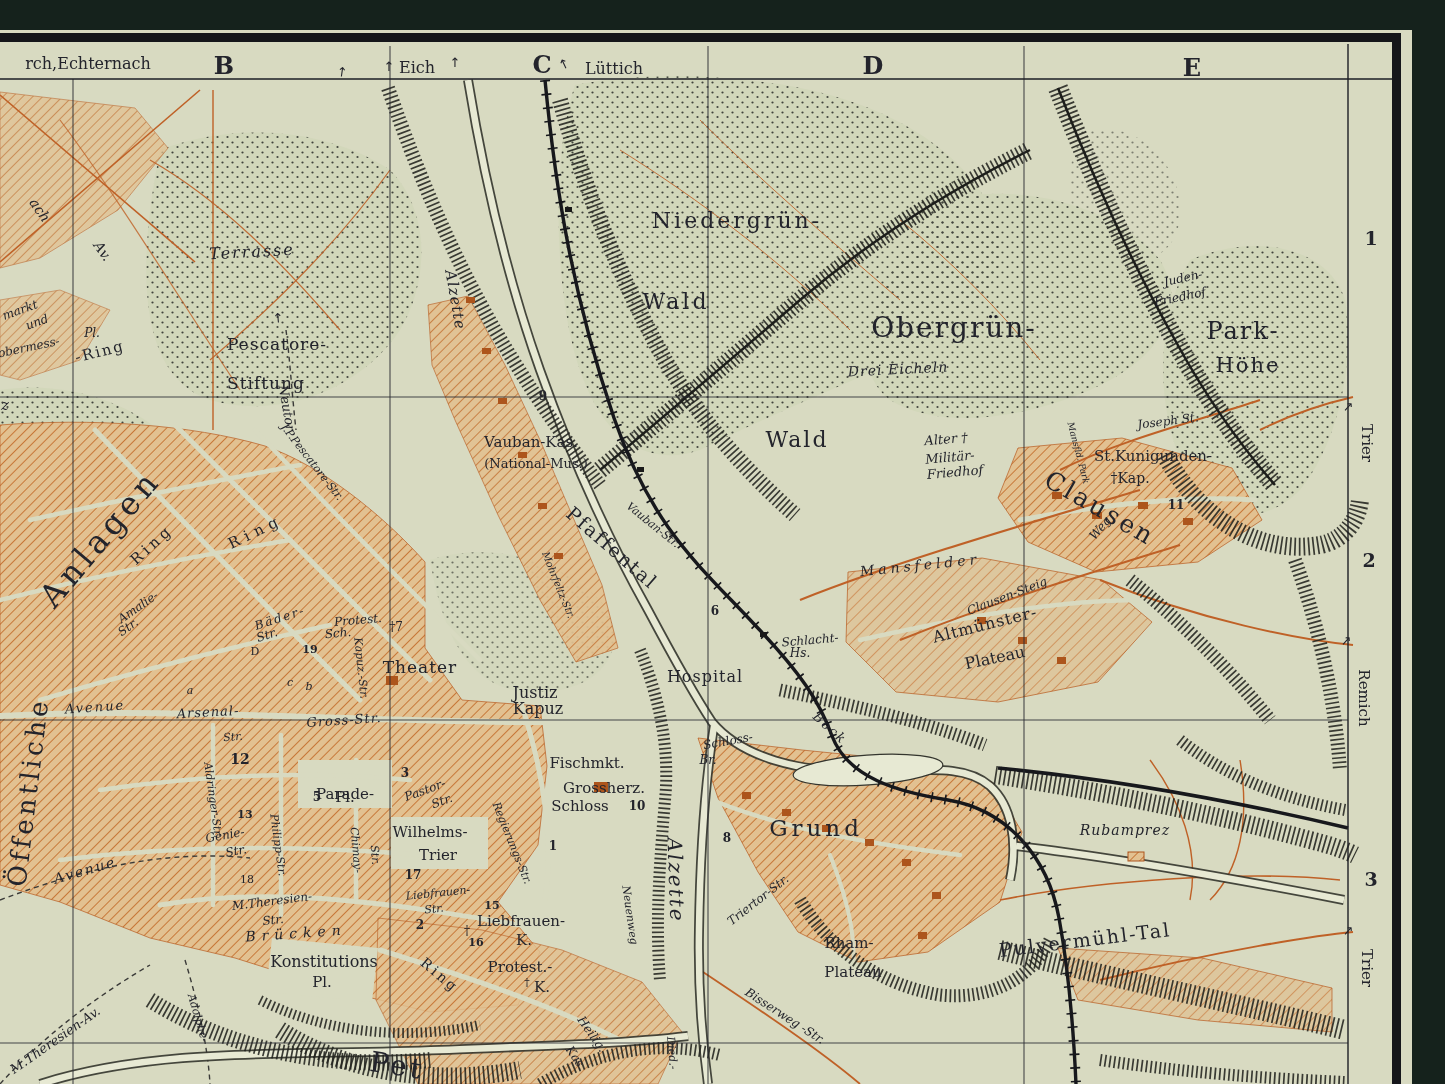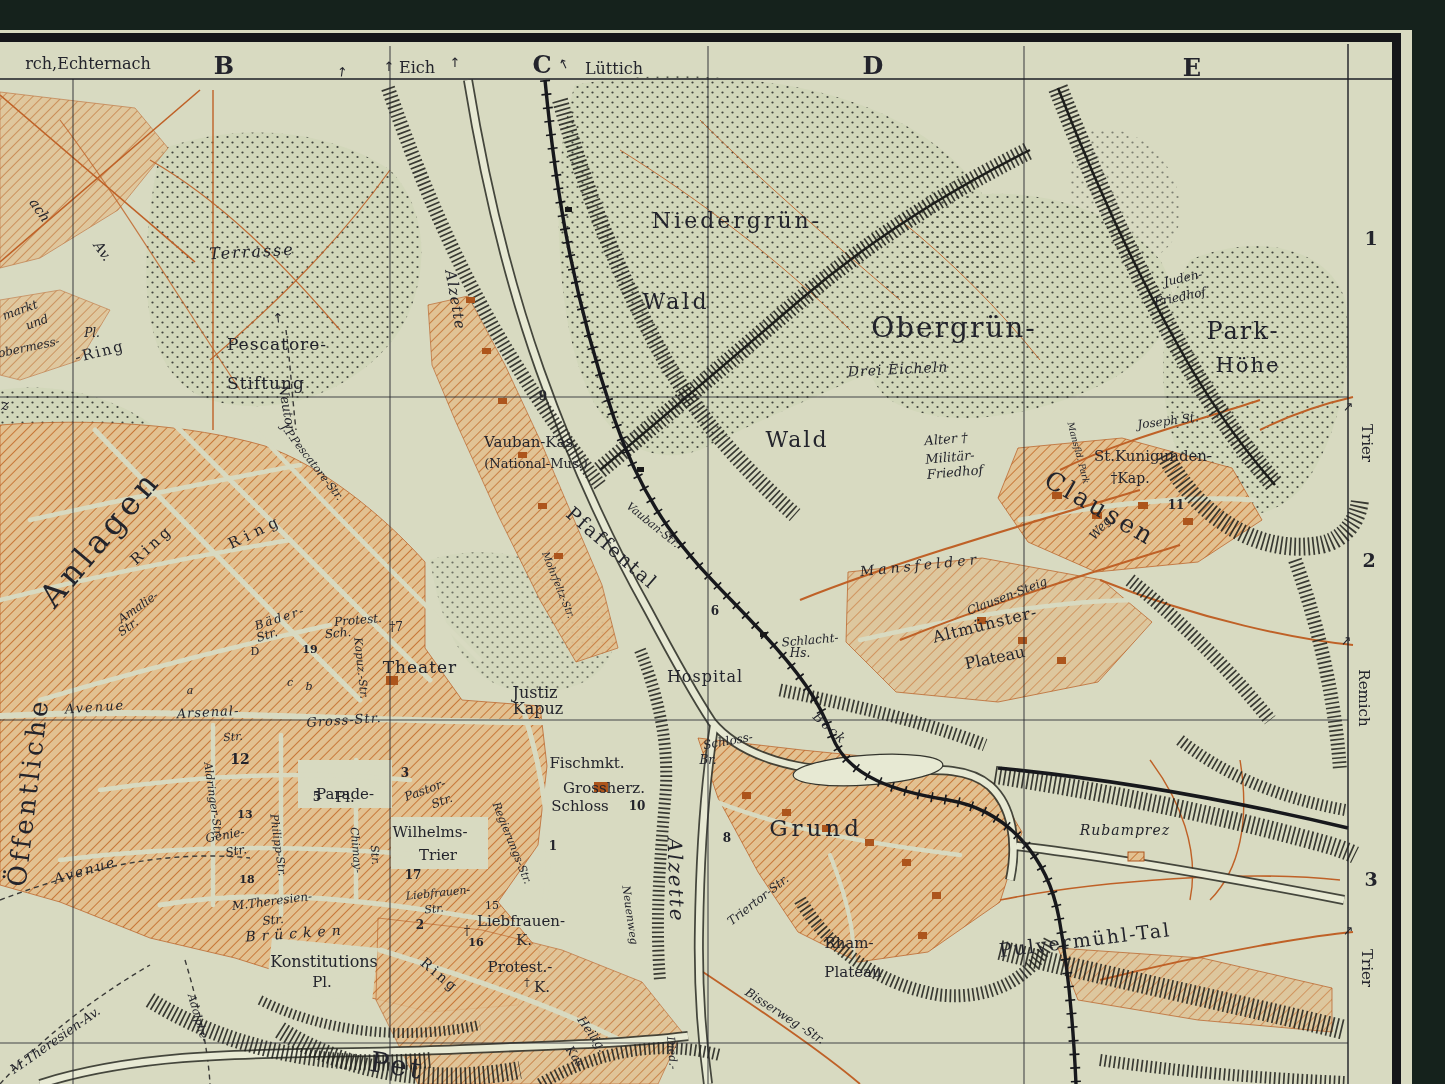--- a/index.html
+++ b/index.html
@@ -293,42 +293,42 @@
       <span class="lbl it" style="left: 190px; top: 690px; font-size: 11px; --r: 0deg;">a</span>
       <span class="lbl" style="left: 255px; top: 651px; font-size: 11px; --r: 0deg;">D</span>
       <span class="lbl" style="left: 535px; top: 693px; font-size: 16px; --r: 0deg;">Justiz</span>
       <span class="lbl" style="left: 538px; top: 709px; font-size: 16px; --r: 0deg;">Kapuz</span>
       <span class="lbl it" style="left: 344px; top: 720px; font-size: 13px; --r: -4deg; letter-spacing: 1px;">Gross-Str.</span>
       <span class="lbl it" style="left: 95px; top: 707px; font-size: 13px; --r: -4deg; letter-spacing: 2px;">Avenue</span>
       <span class="lbl it" style="left: 208px; top: 712px; font-size: 13px; --r: -3deg; letter-spacing: 1px;">Arsenal-</span>
       <span class="lbl it" style="left: 233px; top: 737px; font-size: 11px; --r: -5deg;">Str.</span>
       <span class="lbl" style="left: 240px; top: 759px; font-size: 14px; --r: 0deg; font-weight: 700;">12</span>
       <span class="lbl" style="left: 245px; top: 814px; font-size: 11px; --r: 0deg; font-weight: 700;">13</span>
-      <span class="lbl" style="left: 247px; top: 879px; font-size: 11px; --r: 0deg; font-weight: 700;">18</span>
+      <span class="lbl" style="left: 247px; top: 879px; font-size: 11px; --r: 0deg; font-weight: 400;">18</span>
       <span class="lbl it" style="left: 213px; top: 800px; font-size: 11px; --r: 82deg;">Aldringer-Str.</span>
       <span class="lbl it" style="left: 225px; top: 835px; font-size: 12px; --r: -10deg;">Genie-</span>
       <span class="lbl it" style="left: 236px; top: 851px; font-size: 12px; --r: -10deg;">Str.</span>
       <span class="lbl it" style="left: 272px; top: 901px; font-size: 12px; --r: -7deg;">M.Theresien-</span>
       <span class="lbl it" style="left: 273px; top: 920px; font-size: 12px; --r: -7deg;">Str.</span>
       <span class="lbl it" style="left: 278px; top: 845px; font-size: 11px; --r: 82deg;">Philipp-Str.</span>
       <span class="lbl it" style="left: 356px; top: 850px; font-size: 11px; --r: 85deg;">Chimay-</span>
       <span class="lbl it" style="left: 375px; top: 855px; font-size: 11px; --r: 85deg;">Str.</span>
       <span class="lbl" style="left: 345px; top: 794px; font-size: 15px; --r: 0deg;">Parade-</span>
       <span class="lbl" style="left: 405px; top: 773px; font-size: 12px; --r: 0deg; font-weight: 700;">3</span>
       <span class="lbl" style="left: 317px; top: 797px; font-size: 12px; --r: 0deg; font-weight: 700;">5</span>
       <span class="lbl" style="left: 345px; top: 797px; font-size: 15px; --r: 0deg;">Pl.</span>
       <span class="lbl it" style="left: 425px; top: 790px; font-size: 12px; --r: -20deg;">Pastor-</span>
       <span class="lbl it" style="left: 442px; top: 801px; font-size: 12px; --r: -20deg;">Str.</span>
       <span class="lbl it" style="left: 361px; top: 668px; font-size: 11px; --r: 84deg;">Kapuz.-Str.</span>
       <span class="lbl" style="left: 430px; top: 832px; font-size: 15px; --r: 0deg;">Wilhelms-</span>
       <span class="lbl" style="left: 438px; top: 855px; font-size: 15px; --r: 0deg;">Trier</span>
       <span class="lbl" style="left: 413px; top: 875px; font-size: 12px; --r: 0deg; font-weight: 700;">17</span>
       <span class="lbl it" style="left: 438px; top: 893px; font-size: 11px; --r: -6deg;">Liebfrauen-</span>
       <span class="lbl it" style="left: 434px; top: 909px; font-size: 11px; --r: -6deg;">Str.</span>
-      <span class="lbl" style="left: 492px; top: 905px; font-size: 11px; --r: 0deg; font-weight: 400;">15</span>
+      <span class="lbl" style="left: 492px; top: 905px; font-size: 11px; --r: 0deg; font-weight: 700;">15</span>
       <span class="lbl" style="left: 420px; top: 925px; font-size: 12px; --r: 0deg; font-weight: 700;">2</span>
       <span class="lbl" style="left: 521px; top: 921px; font-size: 15px; --r: 0deg;">Liebfrauen-</span>
       <span class="lbl" style="left: 467px; top: 931px; font-size: 12px; --r: 0deg;">†</span>
       <span class="lbl" style="left: 476px; top: 942px; font-size: 11px; --r: 0deg; font-weight: 700;">16</span>
       <span class="lbl" style="left: 524px; top: 940px; font-size: 15px; --r: 0deg;">K.</span>
       <span class="lbl" style="left: 520px; top: 967px; font-size: 15px; --r: 0deg;">Protest.-</span>
       <span class="lbl" style="left: 527px; top: 982px; font-size: 11px; --r: 0deg;">†</span>
       <span class="lbl" style="left: 542px; top: 987px; font-size: 15px; --r: 0deg;">K.</span>
       <span class="lbl" style="left: 324px; top: 962px; font-size: 16px; --r: 0deg;">Konstitutions</span>
       <span class="lbl" style="left: 322px; top: 982px; font-size: 15px; --r: 0deg;">Pl.</span>

